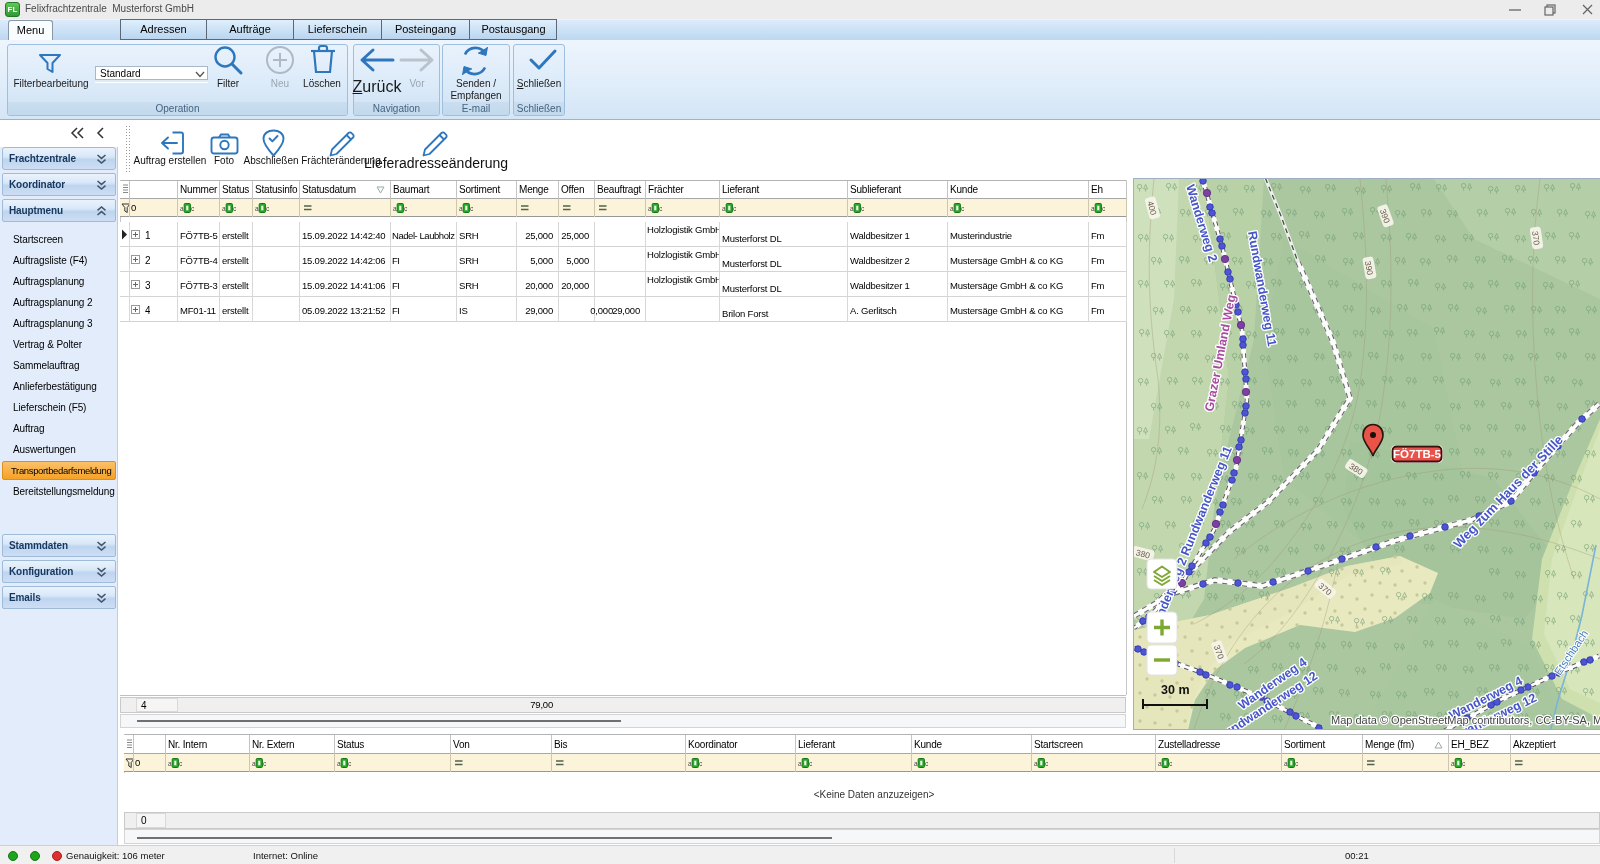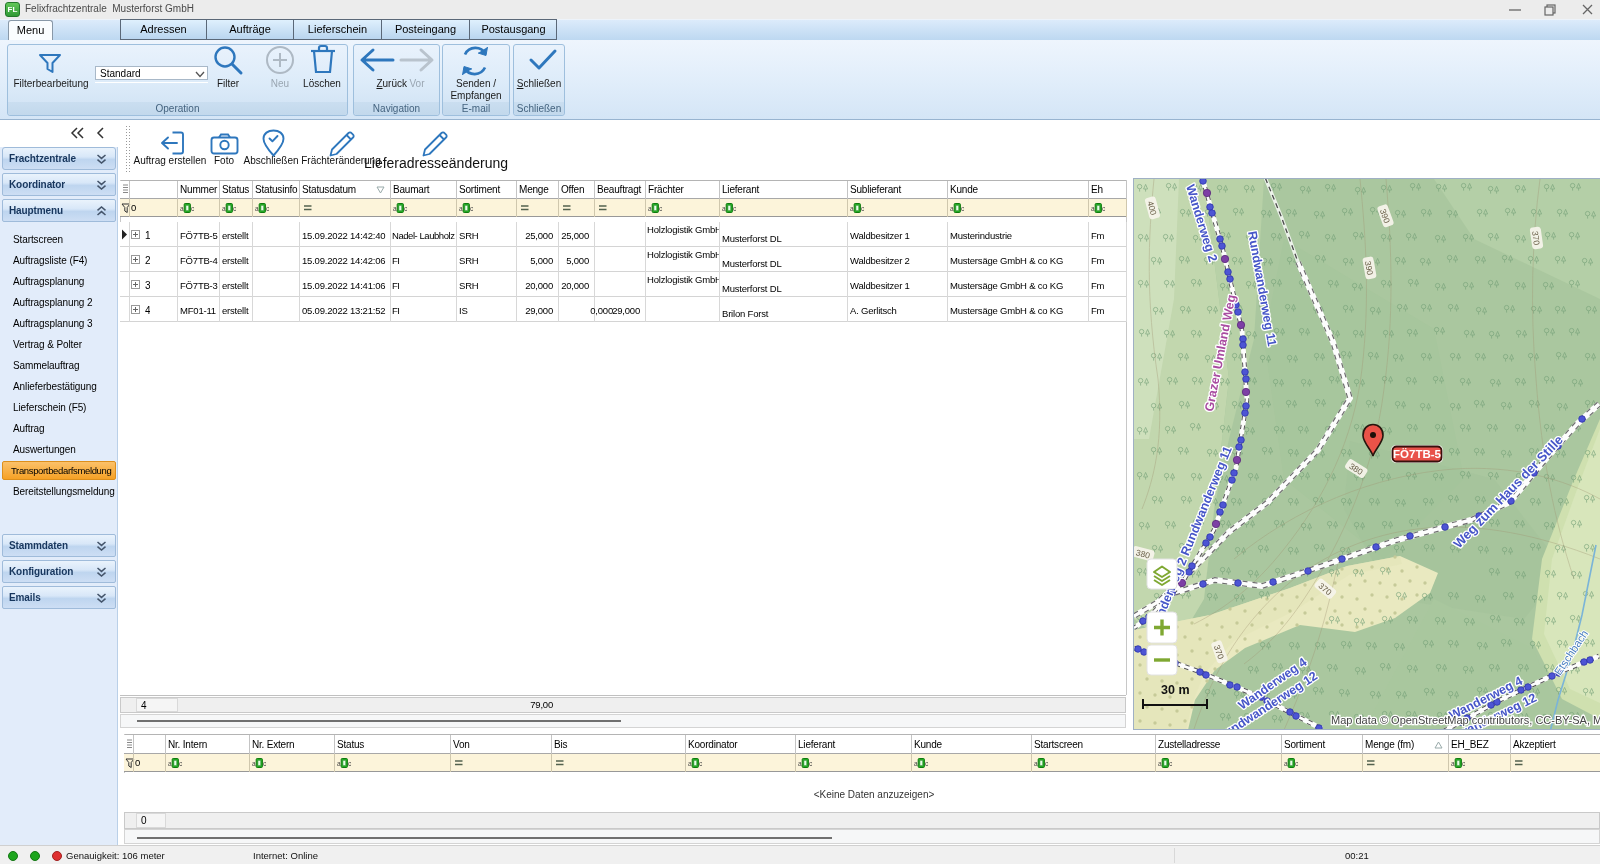--- a/index.html
+++ b/index.html
@@ -77,21 +77,21 @@
  <svg class="abs" style="right:2px;top:4px" width="10" height="7">
       <path d="M1 1 L5 5.5 L9 1" fill="none" stroke="#555" stroke-width="1.3"></path>
     </svg>
 </div>
 <div class="abs" style="left:95px;top:82px;width:113px;height:1px;background:#fff"></div>
 
 <div class="abs" style="left:5px;top:78px;width:92px;text-align:center;font-size:10px;color:#1a1a1a">Filterbearbeitung</div>
 <div class="abs" style="left:198px;top:78px;width:60px;text-align:center;font-size:10px;color:#1a1a1a">Filter</div>
 <div class="abs" style="left:250px;top:78px;width:60px;text-align:center;font-size:10px;color:#9aa6b2">Neu</div>
 <div class="abs" style="left:292px;top:78px;width:60px;text-align:center;font-size:10px;color:#1a1a1a">Löschen</div>
-<div class="abs" style="left:347px;top:78px;width:60px;text-align:right;font-size:10px;color:#1a1a1a"><u>Z</u>urück</div>
+<div class="abs" style="left:347px;top:78px;width:60px;text-align:center;font-size:16px;color:#1a1a1a"><u>Z</u>urück</div>
 <div class="abs" style="left:387px;top:78px;width:60px;text-align:center;font-size:10px;color:#9aa6b2">Vor</div>
 <div class="abs" style="left:436px;top:78px;width:80px;text-align:center;font-size:10px;color:#1a1a1a;line-height:12px">Senden /<br>Empfangen</div>
 <div class="abs" style="left:510px;top:78px;width:58px;text-align:center;font-size:10px;color:#1a1a1a"><u>S</u>chließen</div>
 <div class="abs" style="left:0;top:120px;width:118px;height:725px;background:#e2ecfa;border-right:1px solid #bad0e8"></div>
 <div class="abs" style="left:0;top:120px;width:118px;height:27px;background:#fff"></div>
 <svg class="abs" style="left:70px;top:126px" width="40" height="14" viewBox="0 0 40 14">
 <path d="M7 2 L2 7 L7 12 M13 2 L8 7 L13 12" fill="none" stroke="#333" stroke-width="1.5"></path>
 <path d="M33 2 L28 7 L33 12" fill="none" stroke="#333" stroke-width="1.5"></path>
 </svg>
 <div class="abs" style="left:2px;top:147px;width:114px;height:23px;border:1px solid #9fbbda;border-radius:3px;background:linear-gradient(#eaf3fc 0%,#d8e7f8 42%,#bed5ef 55%,#cddef4 100%);font-size:10px;font-weight:bold;letter-spacing:-0.1px;color:#17365d;line-height:22px;padding-left:6px">Frachtzentrale<svg class="abs" style="right:7px;top:5px" width="13" height="13" viewBox="0 0 12 13">

